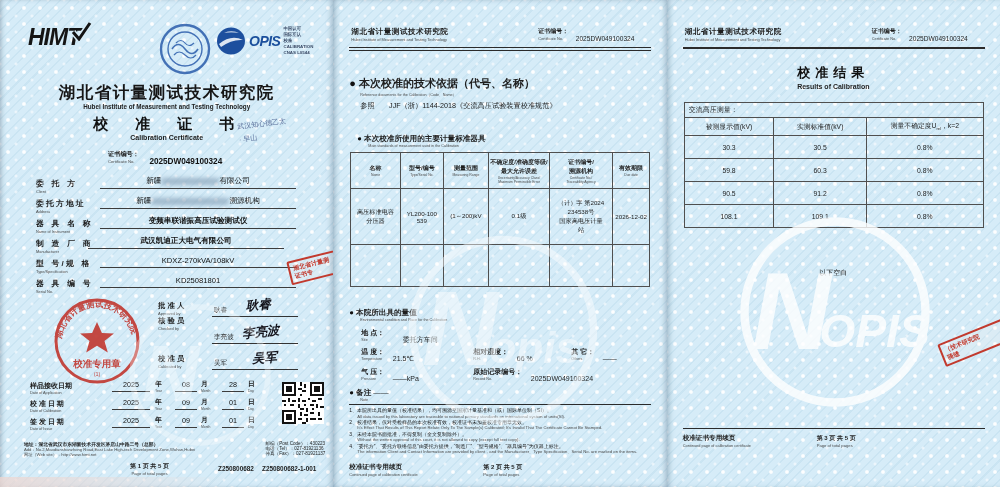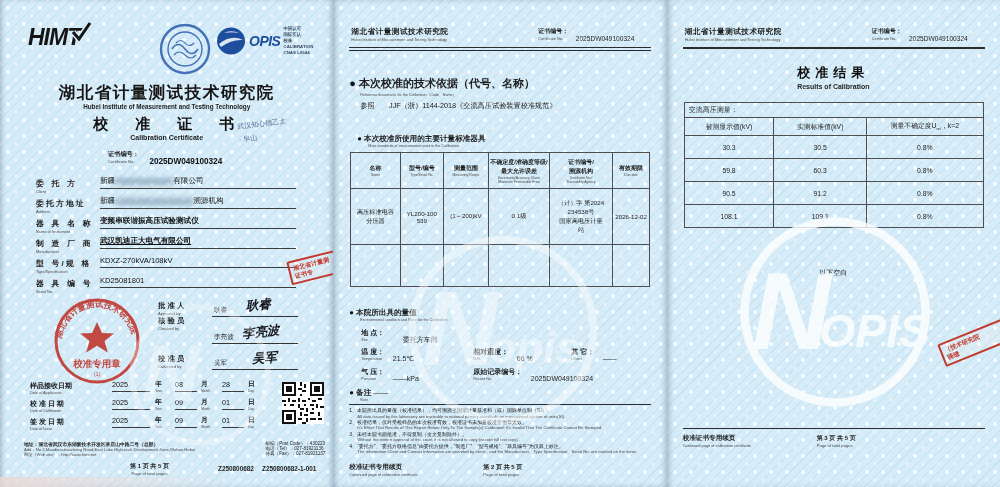--- a/index.html
+++ b/index.html
@@ -15,21 +15,21 @@
     background-position:0 0,8px 8px,0 0;}
   .page.mid{box-shadow:inset 4px 0 6px -3px rgba(70,100,125,.55), inset -4px 0 6px -3px rgba(70,100,125,.45);}
   .page.right{box-shadow:inset 4px 0 6px -3px rgba(70,100,125,.5);}
   .page.left{box-shadow:inset -4px 0 6px -3px rgba(70,100,125,.45), inset 4px 0 5px -3px rgba(60,80,100,.4);}
   .abs{position:absolute;}
   .ctr{text-align:center;width:100%;left:0;}
   .b{font-weight:bold;}
   .en{color:#4a4a4a;}
   .serif{font-family:"Liberation Serif","DejaVu Serif",serif;}
   .prel{white-space:pre-line;}
-  .fline{border-bottom:1px solid #3c3c3c;text-align:left;font-size:7.6px;padding-bottom:2px;color:#111;}
+  .fline{border-bottom:1px solid #3c3c3c;text-align:center;font-size:7.6px;padding-bottom:2px;color:#111;}
   .blurbox{display:inline-block;vertical-align:middle;height:7px;border-radius:2px;background:#8fa9bf;filter:blur(2.5px);opacity:.8;}
   table.doc{border-collapse:collapse;table-layout:fixed;}
   table.doc td,table.doc th{border:1px solid #4f4f4f;padding:1px 1px;vertical-align:middle;text-align:center;overflow:hidden;}
   .dline{border-top:1.8px solid #2b2b2b;height:1.6px;border-bottom:.6px solid #2b2b2b;}
   .sline{border-top:1.6px solid #2b2b2b;height:0;}
   .bullet{color:#111;}
   .wm{pointer-events:none;}
   .seam{border:2.2px solid #c23a2e;color:#c23a2e;border-radius:2px;
     font-size:6.2px;font-weight:bold;line-height:1.3;padding:2px 3px;
     background:rgba(255,235,230,.12);}
@@ -109,21 +109,21 @@
     <div class="abs" style="left:36px;top:218px;">
       <div class="b" style="font-size:7.8px;">器　具　名　称</div>
       <div class="en" style="font-size:3.9px;">Name of Instrument</div>
     </div>
     <div class="abs fline b" style="left:100px;top:216px;width:196px;">变频串联谐振高压试验测试仪</div>
 
     <div class="abs" style="left:36px;top:238px;">
       <div class="b" style="font-size:7.8px;">制　造　厂　商</div>
       <div class="en" style="font-size:3.9px;">Manufacturer</div>
     </div>
-    <div class="abs fline b" style="left:100px;top:236px;width:196px;text-decoration:underline;">武汉凯迪正大电气有限公司</div>
+    <div class="abs fline b" style="left:88px;top:236px;width:196px;">武汉凯迪正大电气有限公司</div>
 
     <div class="abs" style="left:36px;top:258px;">
       <div class="b" style="font-size:7.8px;">型　号 / 规　格</div>
       <div class="en" style="font-size:3.9px;">Type/Specification</div>
     </div>
     <div class="abs fline" style="left:100px;top:256px;width:196px;">KDXZ-270kVA/108kV</div>
 
     <div class="abs" style="left:36px;top:278px;">
       <div class="b" style="font-size:7.8px;">器　具　编　号</div>
       <div class="en" style="font-size:3.9px;">Serial No.</div>

